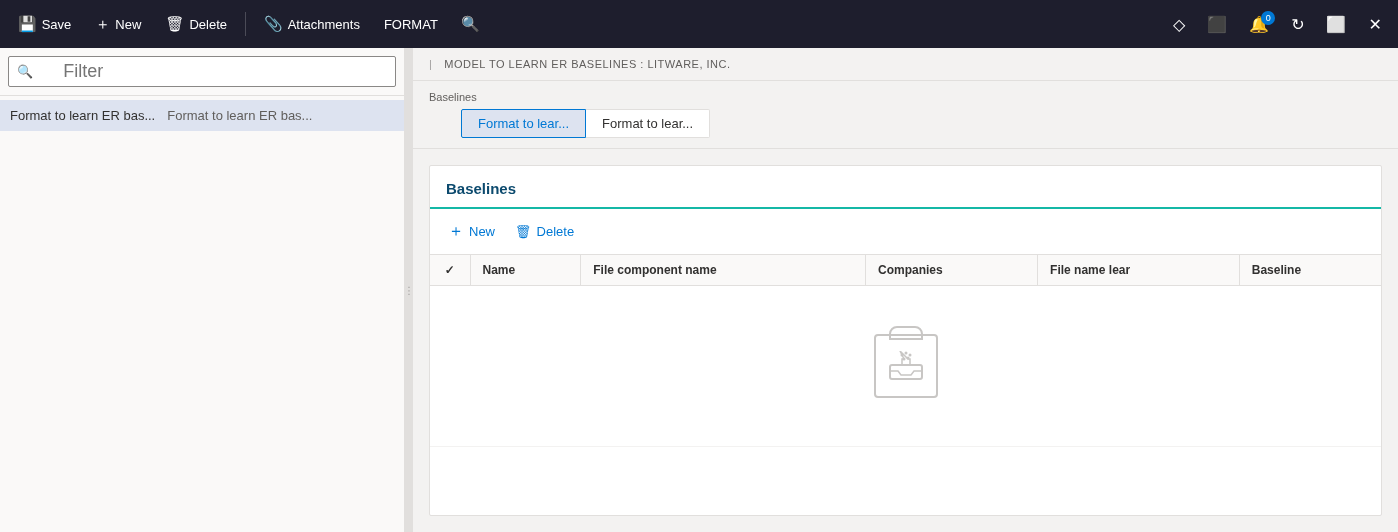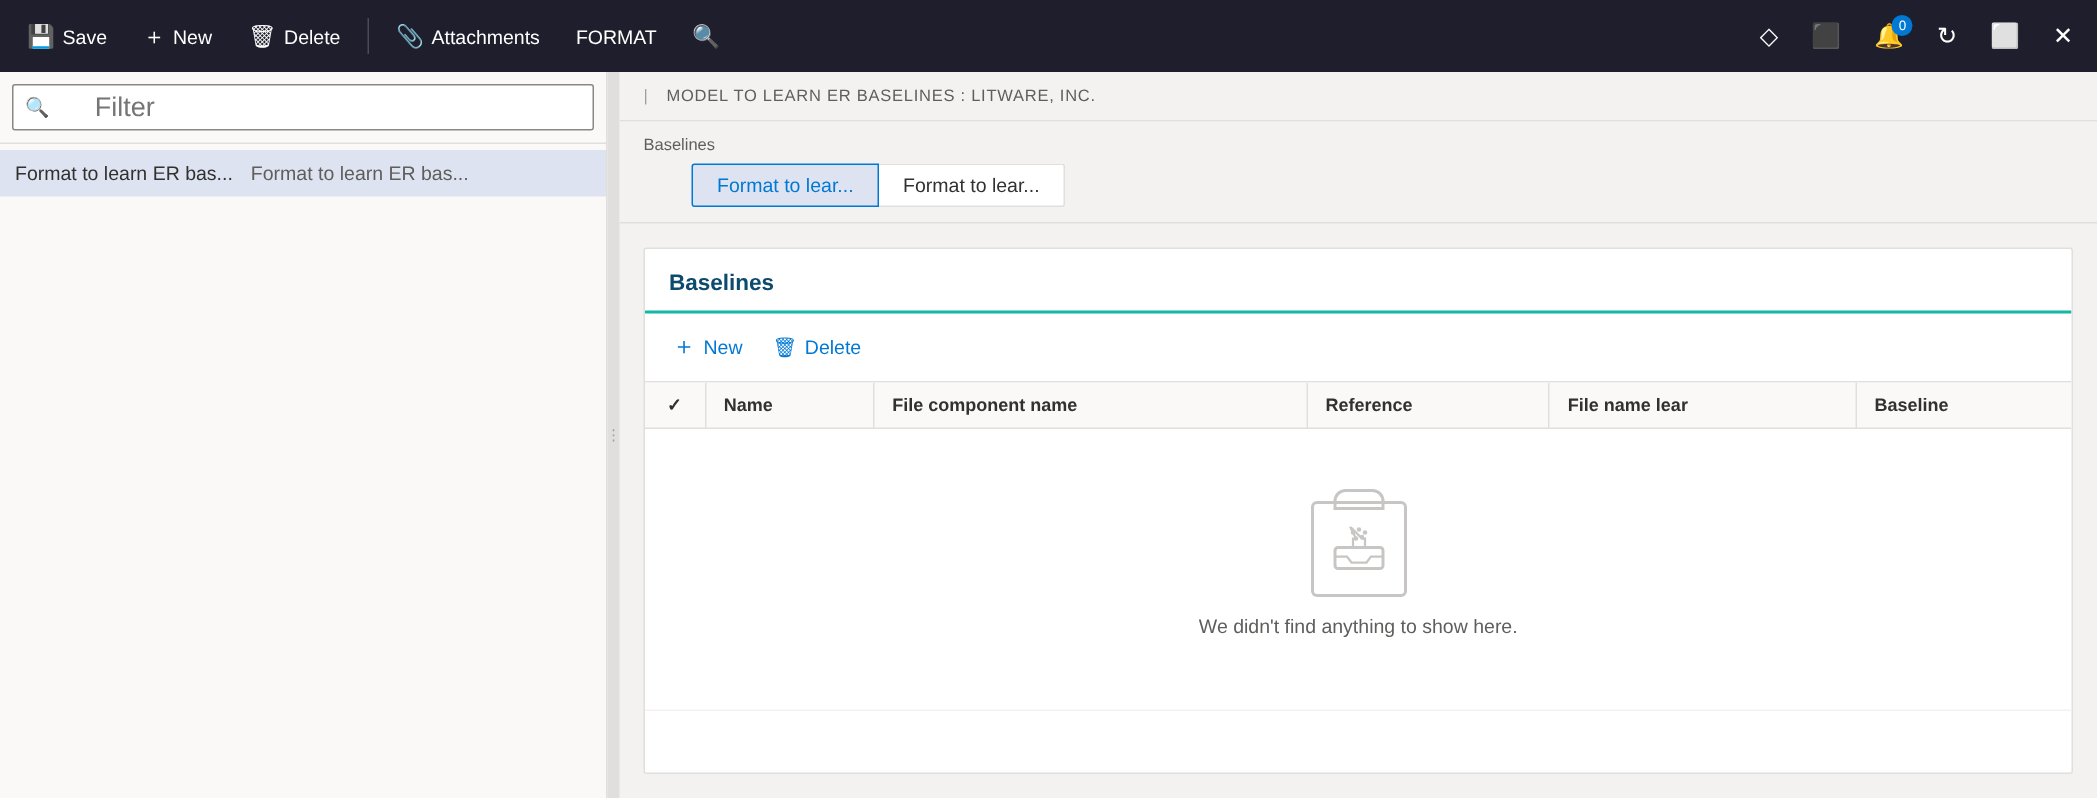--- a/index.html
+++ b/index.html
@@ -337,21 +337,21 @@
             <span>Delete</span>
           </button>
         </div>
         <div class="table-wrap">
           <table>
             <thead>
               <tr>
                 <th class="check-col">✓</th>
                 <th>Name</th>
                 <th>File component name</th>
-                <th>Reference</th>
+                <th>Companies</th>
                 <th>File name lear</th>
                 <th>Baseline</th>
               </tr>
             </thead>
             <tbody>
               <tr>
                 <td colspan="6">
                   <div class="empty-state">
                     <div class="empty-icon">
                       <svg width="36" height="30" viewBox="0 0 36 30" fill="none" xmlns="http://www.w3.org/2000/svg">
@@ -360,21 +360,20 @@
                         <path d="M2 20 h8 l3 4 h10 l3-4 h8" stroke="#c8c6c4" stroke-width="1.5" fill="none"></path>
                         <path d="M12 0 l4 8 h-2 v6 h8 v-6 h-2 z" stroke="#c8c6c4" stroke-width="1.5" fill="none"></path>
 
                         <circle cx="14" cy="4" r="1.5" fill="#c8c6c4"></circle>
                         <circle cx="18" cy="2" r="1.5" fill="#c8c6c4"></circle>
                         <circle cx="22" cy="4" r="1.5" fill="#c8c6c4"></circle>
                         <circle cx="16" cy="8" r="1.5" fill="#c8c6c4"></circle>
                         <circle cx="20" cy="7" r="1.5" fill="#c8c6c4"></circle>
                       </svg>
                     </div>
-                    <span class="empty-text">We didn't find anything to show here.</span>
                   </div>
                 </td>
               </tr>
             </tbody>
           </table>
         </div>
       </div>
     </div>
 
   </div>

